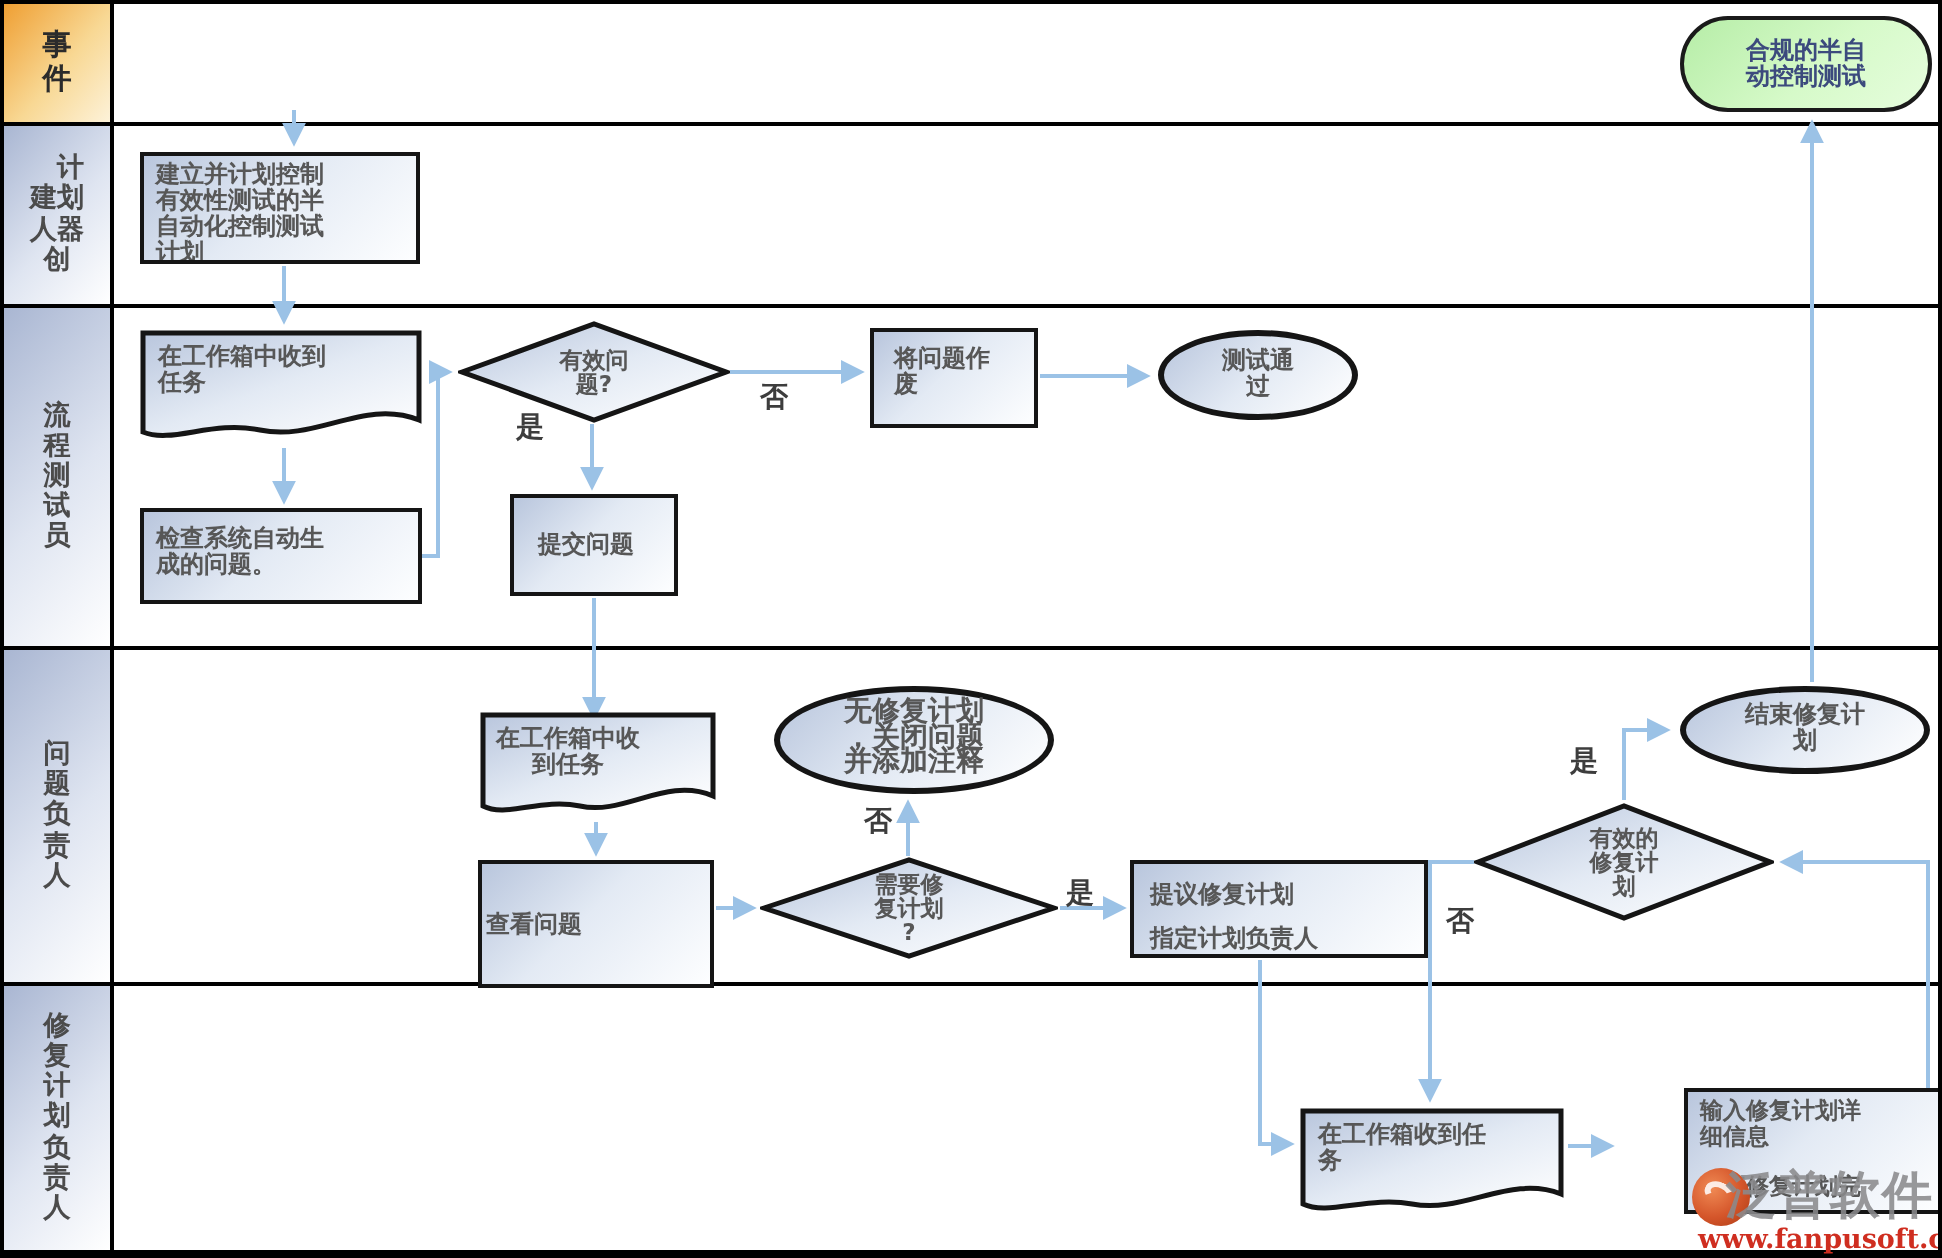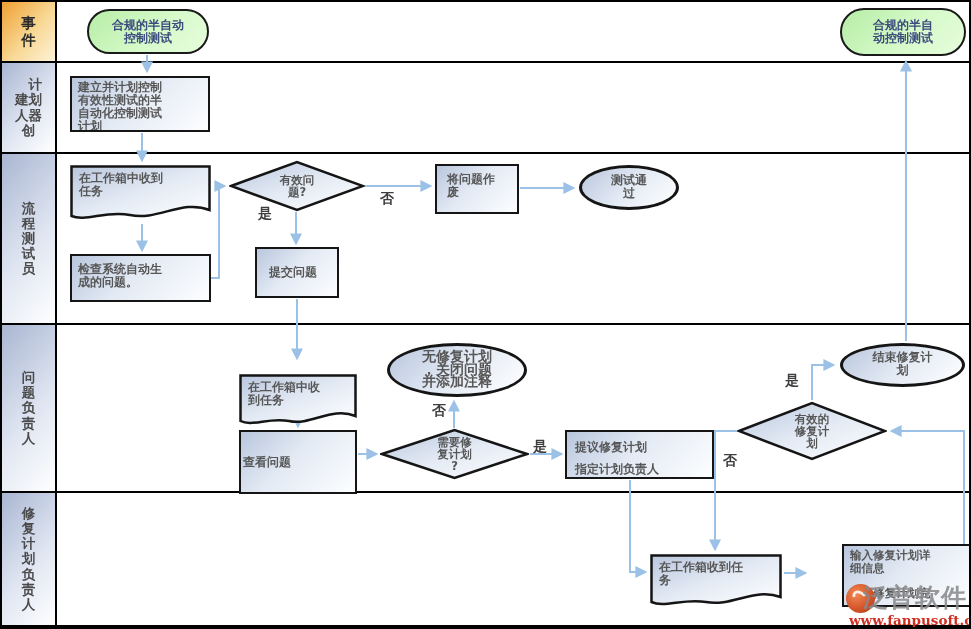--- a/index.html
+++ b/index.html
@@ -125,22 +125,20 @@
       <polyline points="528,452 559,452" marker-end="url(#ah)"></polyline>
       <polyline points="628,478 628,570 643,570" marker-end="url(#ah)"></polyline>
       <polyline points="735,429 713,429 713,547" marker-end="url(#ah)"></polyline>
       <polyline points="810,398 810,363 831,363" marker-end="url(#ah)"></polyline>
       <polyline points="904,339 904,60" marker-end="url(#ah)"></polyline>
       <polyline points="782,571 803,571" marker-end="url(#ah)"></polyline>
       <polyline points="939,571 962,571 962,429 890,429" marker-end="url(#ah)"></polyline>
     </g>
   </svg>
 
-  <div class="node stadium" style="left:85px;top:7px;width:122px;height:45px;">合规的半自动
-控制测试</div>
   <div class="node stadium" style="left:838px;top:6px;width:126px;height:48px;">合规的半自
 动控制测试</div>
 
   <div class="node box" style="left:68px;top:74px;width:140px;height:56px;padding:3px 6px;">建立并计划控制
 有效性测试的半
 自动化控制测试
 计划</div>
 
   <div class="doc" style="left:68px;top:163px;width:141px;height:59px;">
     <svg width="141" height="59" viewBox="0 0 141 59">
@@ -162,21 +160,21 @@
   </div>
 
   <div class="node box vcenter" style="left:253px;top:245px;width:84px;height:51px;padding-left:12px;">提交问题</div>
 
   <div class="node box" style="left:433px;top:162px;width:84px;height:50px;padding:7px 10px;">将问题作
 废</div>
 
   <div class="node ellipse" style="left:577px;top:163px;width:100px;height:45px;">测试通
 过</div>
 
-  <div class="doc" style="left:237px;top:372px;width:120px;height:55px;">
+  <div class="doc" style="left:237px;top:354px;width:120px;height:55px;text-align:center;">
     <svg width="118" height="55" viewBox="0 0 118 55">
       <path d="M1.5,1.5 H116.5 V42 C93,32 72,52 50,47 C30,43 13,53 1.5,47 Z" fill="url(#shapeGrad)" stroke="#151515" stroke-width="2.5"></path>
     </svg>
     <div class="dtext">在工作箱中收
 到任务</div>
   </div>
 
   <div class="node box vcenter" style="left:237px;top:428px;width:118px;height:64px;padding-left:2px;">查看问题</div>
 
   <div class="diamond" style="left:378px;top:426px;width:149px;height:52px;">

